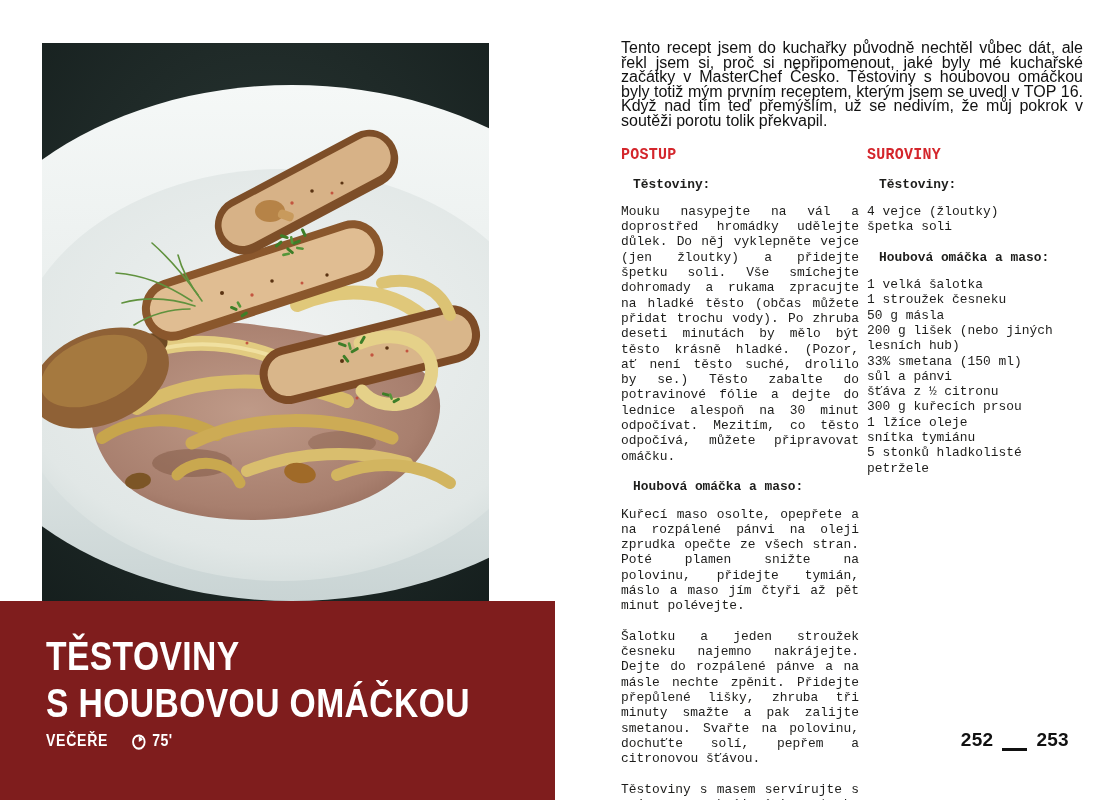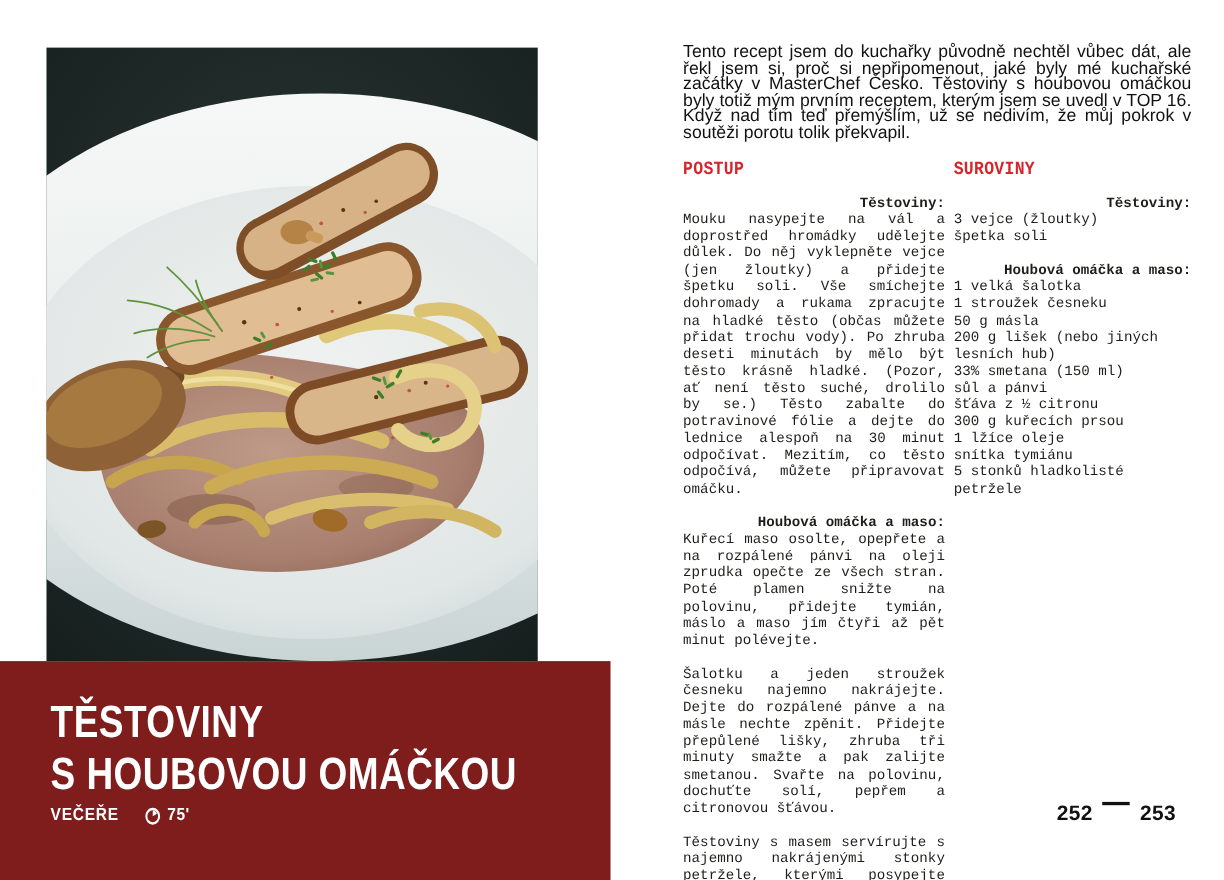--- a/index.html
+++ b/index.html
@@ -35,29 +35,29 @@
     margin:0; font-weight:normal; font-size:16px; line-height:14.6px;
     text-align:justify; color:#111111;
   }
   .columns { display:flex; margin-top:16px;font-family:Liberation Mono, monospace; }
   .col-postup { width:238px; margin-right:8px; }
   .col-suroviny { width:216px; }
   .sec-heading {
     margin:0 0 13px 0; color:#d4262c; font-size:17px; font-weight:bold;
     letter-spacing:0.3px; transform:scaleX(0.88); transform-origin:0 0; white-space:nowrap;
   }
-  .sub-heading { margin:0; font-size:12.9px; line-height:15.3px; font-weight:bold;text-align:right; }
+  .sub-heading { margin:12px; font-size:12.9px; line-height:15.3px; font-weight:bold; }
   .body-p { margin:0 0 15.3px 0; font-size:12.9px; line-height:15.3px; text-align:justify; }
   .body-p:last-child { margin-bottom:18px; }
   .ing-line { font-size:12.9px; line-height:15.3px; }
   .ing-group2 { margin-top:15.3px; }
 
   
   .pagination {
-    position:absolute; right:44px; top:729px; display:flex; align-items:flex-start;
+    position:absolute; right:44px; top:729px; display:flex; align-items:flex-end;
     font-weight:bold; font-size:19px; color:#111111; letter-spacing:0.3px;
   }
   .page-sep { width:25px; height:3px; background:#111111; margin:0 9px; }
 </style>
 </head>
 <body>
 
 <div class="page">
 
   <div class="photo">
@@ -218,21 +218,21 @@
         <h3 class="sub-heading">Houbová omáčka a maso:</h3>
         <p class="body-p">Kuřecí maso osolte, opepřete a na rozpálené pánvi na oleji zprudka opečte ze všech stran. Poté plamen snižte na polovinu, přidejte tymián, máslo a maso jím čtyři až pět minut polévejte.</p>
         <p class="body-p">Šalotku a jeden stroužek česneku najemno nakrájejte. Dejte do rozpálené pánve a na másle nechte zpěnit. Přidejte přepůlené lišky, zhruba tři minuty smažte a pak zalijte smetanou. Svařte na polovinu, dochuťte solí, pepřem a citronovou šťávou.</p>
         <p class="body-p">Těstoviny s masem servírujte s najemno nakrájenými stonky petržele, kterými posypejte rozříznuté plátky kuřete.</p>
       </div>
 
       <div class="col-suroviny">
         <h2 class="sec-heading">SUROVINY</h2>
 
         <h3 class="sub-heading">Těstoviny:</h3>
-        <div class="ing-line">3 vejce (žloutky)</div>
+        <div class="ing-line">4 vejce (žloutky)</div>
         <div class="ing-line">špetka soli</div>
 
         <h3 class="sub-heading ing-group2">Houbová omáčka a maso:</h3>
         <div class="ing-line">1 velká šalotka</div>
         <div class="ing-line">1 stroužek česneku</div>
         <div class="ing-line">50 g másla</div>
         <div class="ing-line">200 g lišek (nebo jiných lesních hub)</div>
         <div class="ing-line">33% smetana (150 ml)</div>
         <div class="ing-line">sůl a pánvi</div>
         <div class="ing-line">šťáva z ½ citronu</div>

